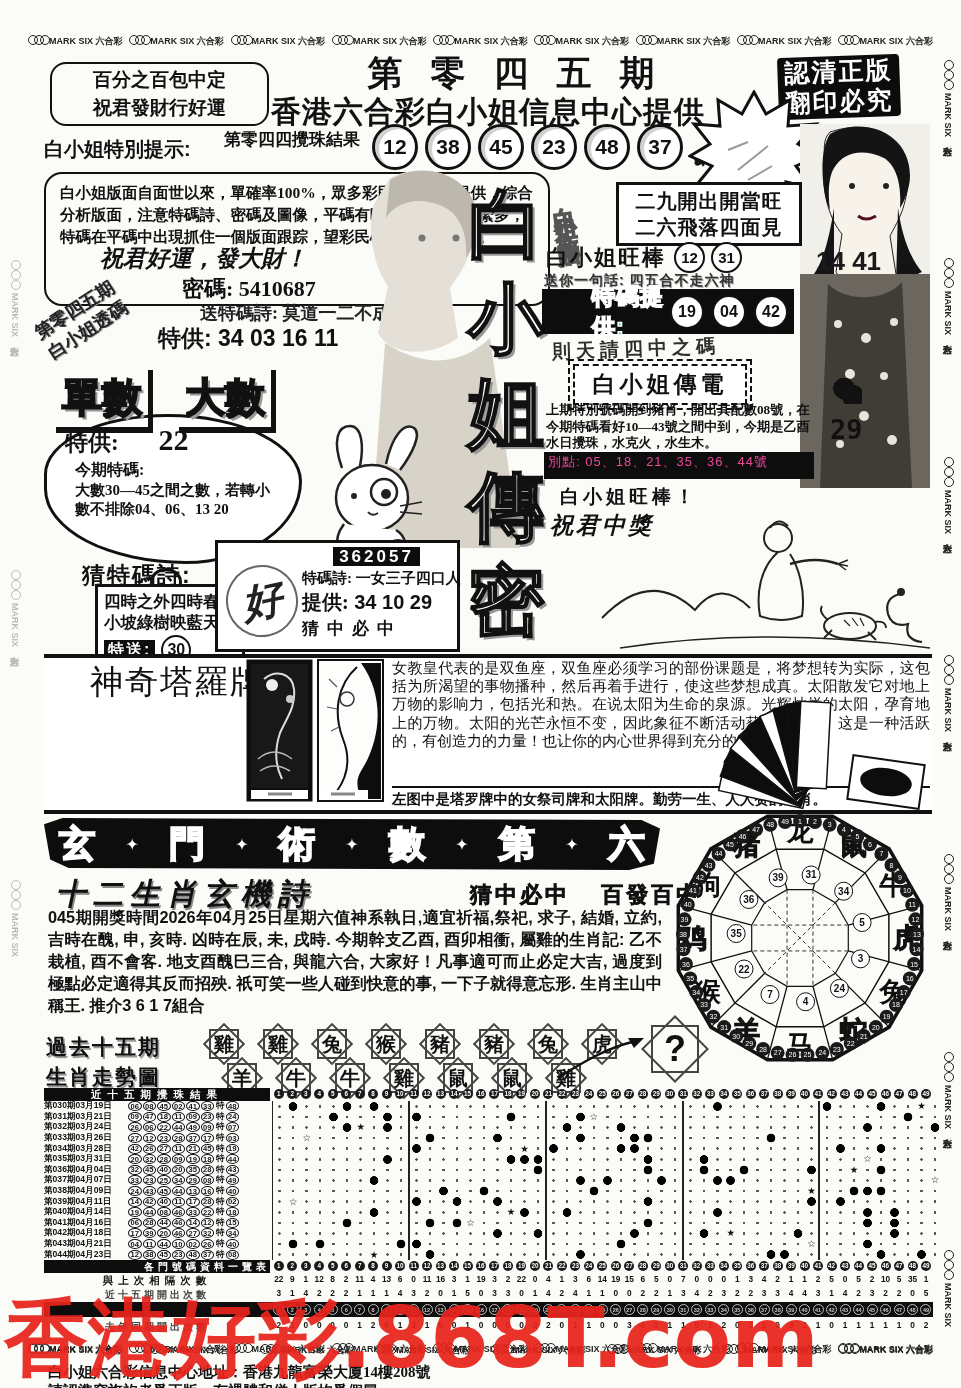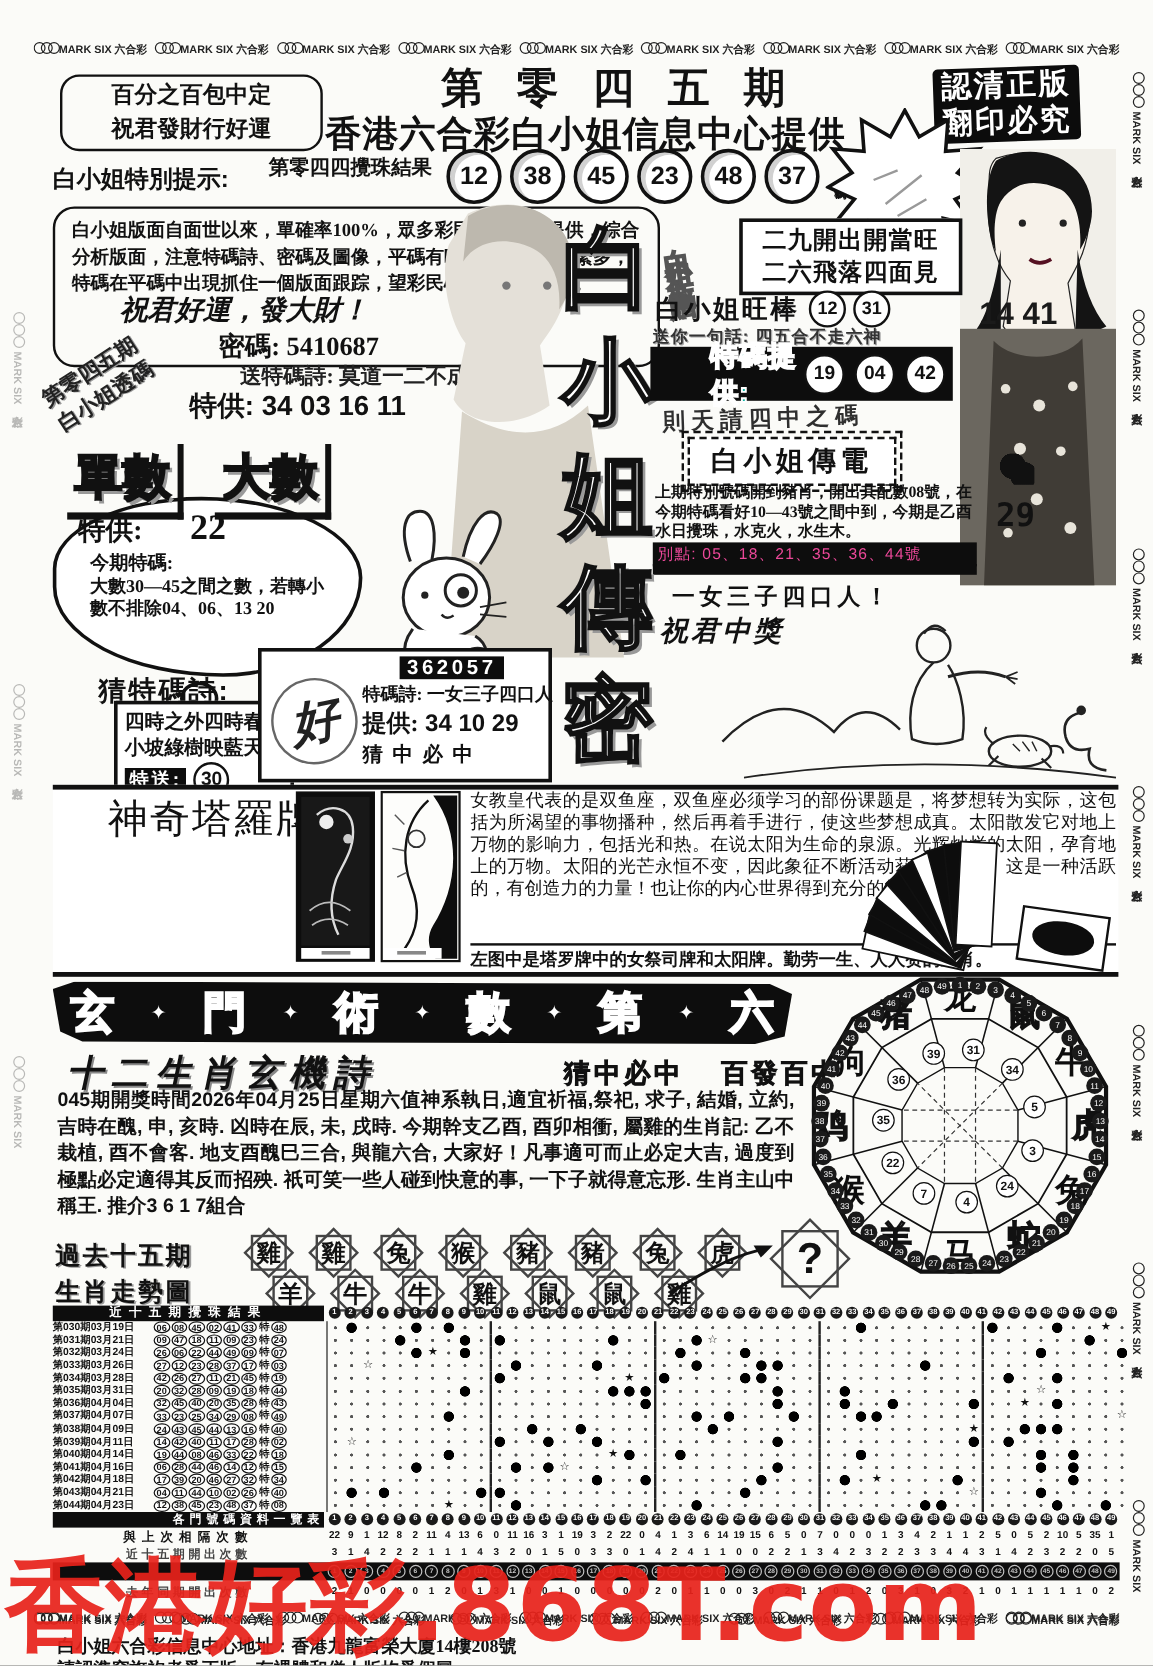--- a/index.html
+++ b/index.html
@@ -458,21 +458,21 @@
         <span class="mini-ball">42</span>
       </span>
   </div>
   <div id="band-note" class="abs serif">則天請四中之碼</div>
 
   
   <div id="chuandian-title" class="abs">白小姐傳電</div>
   <div id="chuandian-body" class="abs serif">上期特別號碼開到豬肖，開出其配數08號，在今期特碼看好10—43號之間中到，今期是乙酉水日攪珠，水克火，水生木。</div>
   <div id="chuandian-hl" class="abs">別點: 05、18、21、35、36、44號</div>
   <div id="chuandian-bar" class="abs"></div>
-  <div id="chuandian-note" class="abs serif">一女三子四口人！</div>
+  <div id="chuandian-note" class="abs serif">白小姐旺棒！</div>
   <div id="chuandian-wish" class="abs serif">祝君中獎</div>
   <div id="side-number" class="abs">29</div>
   <div id="beast" class="abs"></div>
   <svg id="scene" class="abs" width="332" height="162" viewBox="0 0 332 162">
     <path d="M2,120 Q50,70 95,112 Q120,80 150,110" stroke="#222" stroke-width="2" fill="none"></path>
     <path d="M20,150 Q166,128 330,150" stroke="#222" stroke-width="1.5" fill="none"></path>
     <circle cx="178" cy="40" r="14" fill="none" stroke="#222" stroke-width="2"></circle>
     <path d="M170,30 Q178,18 188,28" stroke="#222" stroke-width="2" fill="none"></path>
     <path d="M178,54 C160,70 156,96 160,118 Q180,126 202,118 C206,92 198,68 190,56" fill="none" stroke="#222" stroke-width="2"></path>
     <path d="M190,66 Q216,58 238,66" stroke="#222" stroke-width="2.5" fill="none"></path>

